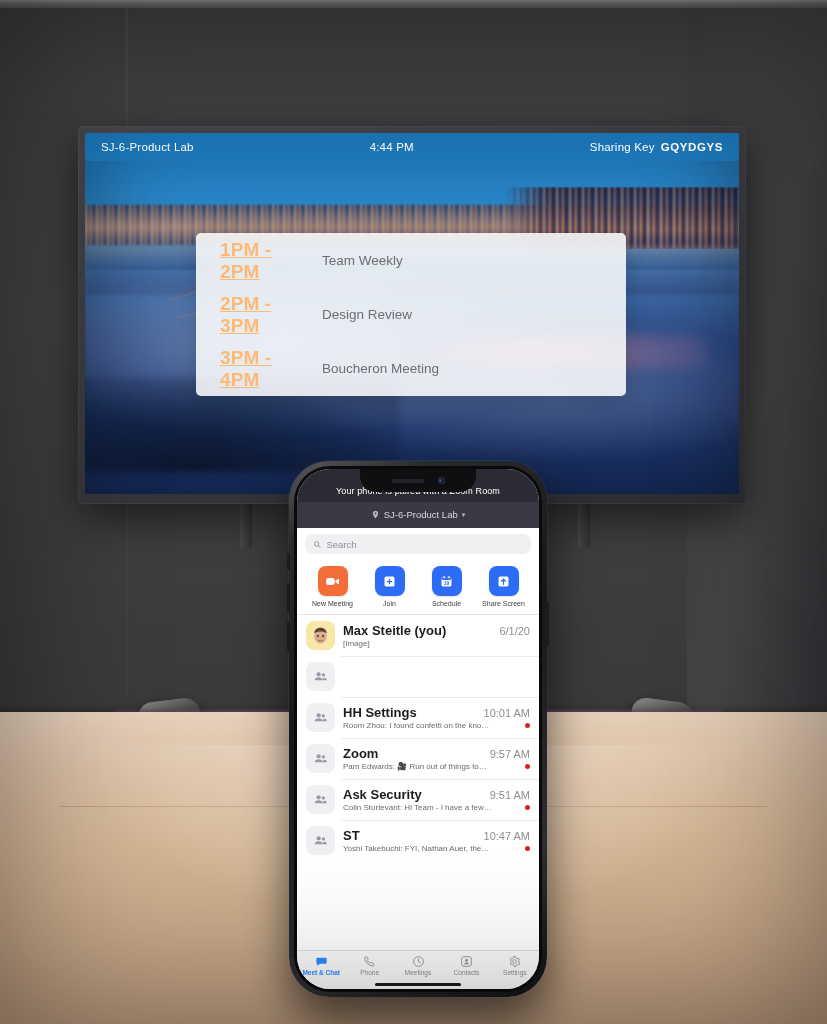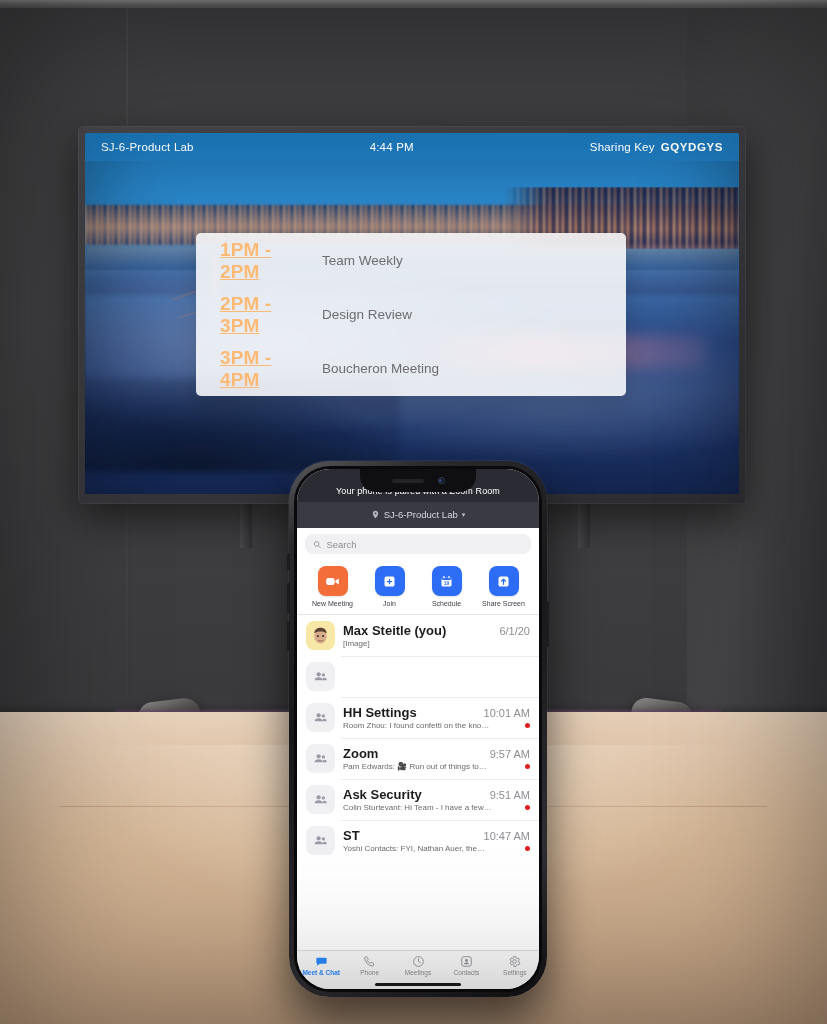--- a/index.html
+++ b/index.html
@@ -525,21 +525,21 @@
               <path d="M2.6 18c0-3.3 2.9-5 6.4-5s6.4 1.7 6.4 5z" fill="#9a9aa6"></path>
               <path d="M15 18c0-2.4 1.1-4 3.6-4 2 0 3.4 1.3 3.4 4z" fill="#9a9aa6"></path>
             </svg>
           </span>
           <span class="chat-body">
             <span class="chat-line1">
               <span class="chat-title">ST</span>
               <span class="chat-time">10:47 AM</span>
             </span>
             <span class="chat-line2">
-              <span class="chat-prev">Yoshi Contacts: FYI, Nathan Auer, the…</span>
+              <span class="chat-prev">Yoshi Takebuchi: FYI, Nathan Auer, the…</span>
               <span class="unread-dot"></span>
             </span>
           </span>
         </div>
 
       </div>
 
       <div class="tabbar">
         <div class="tab active">
           <svg width="13" height="13" viewBox="0 0 24 24">

